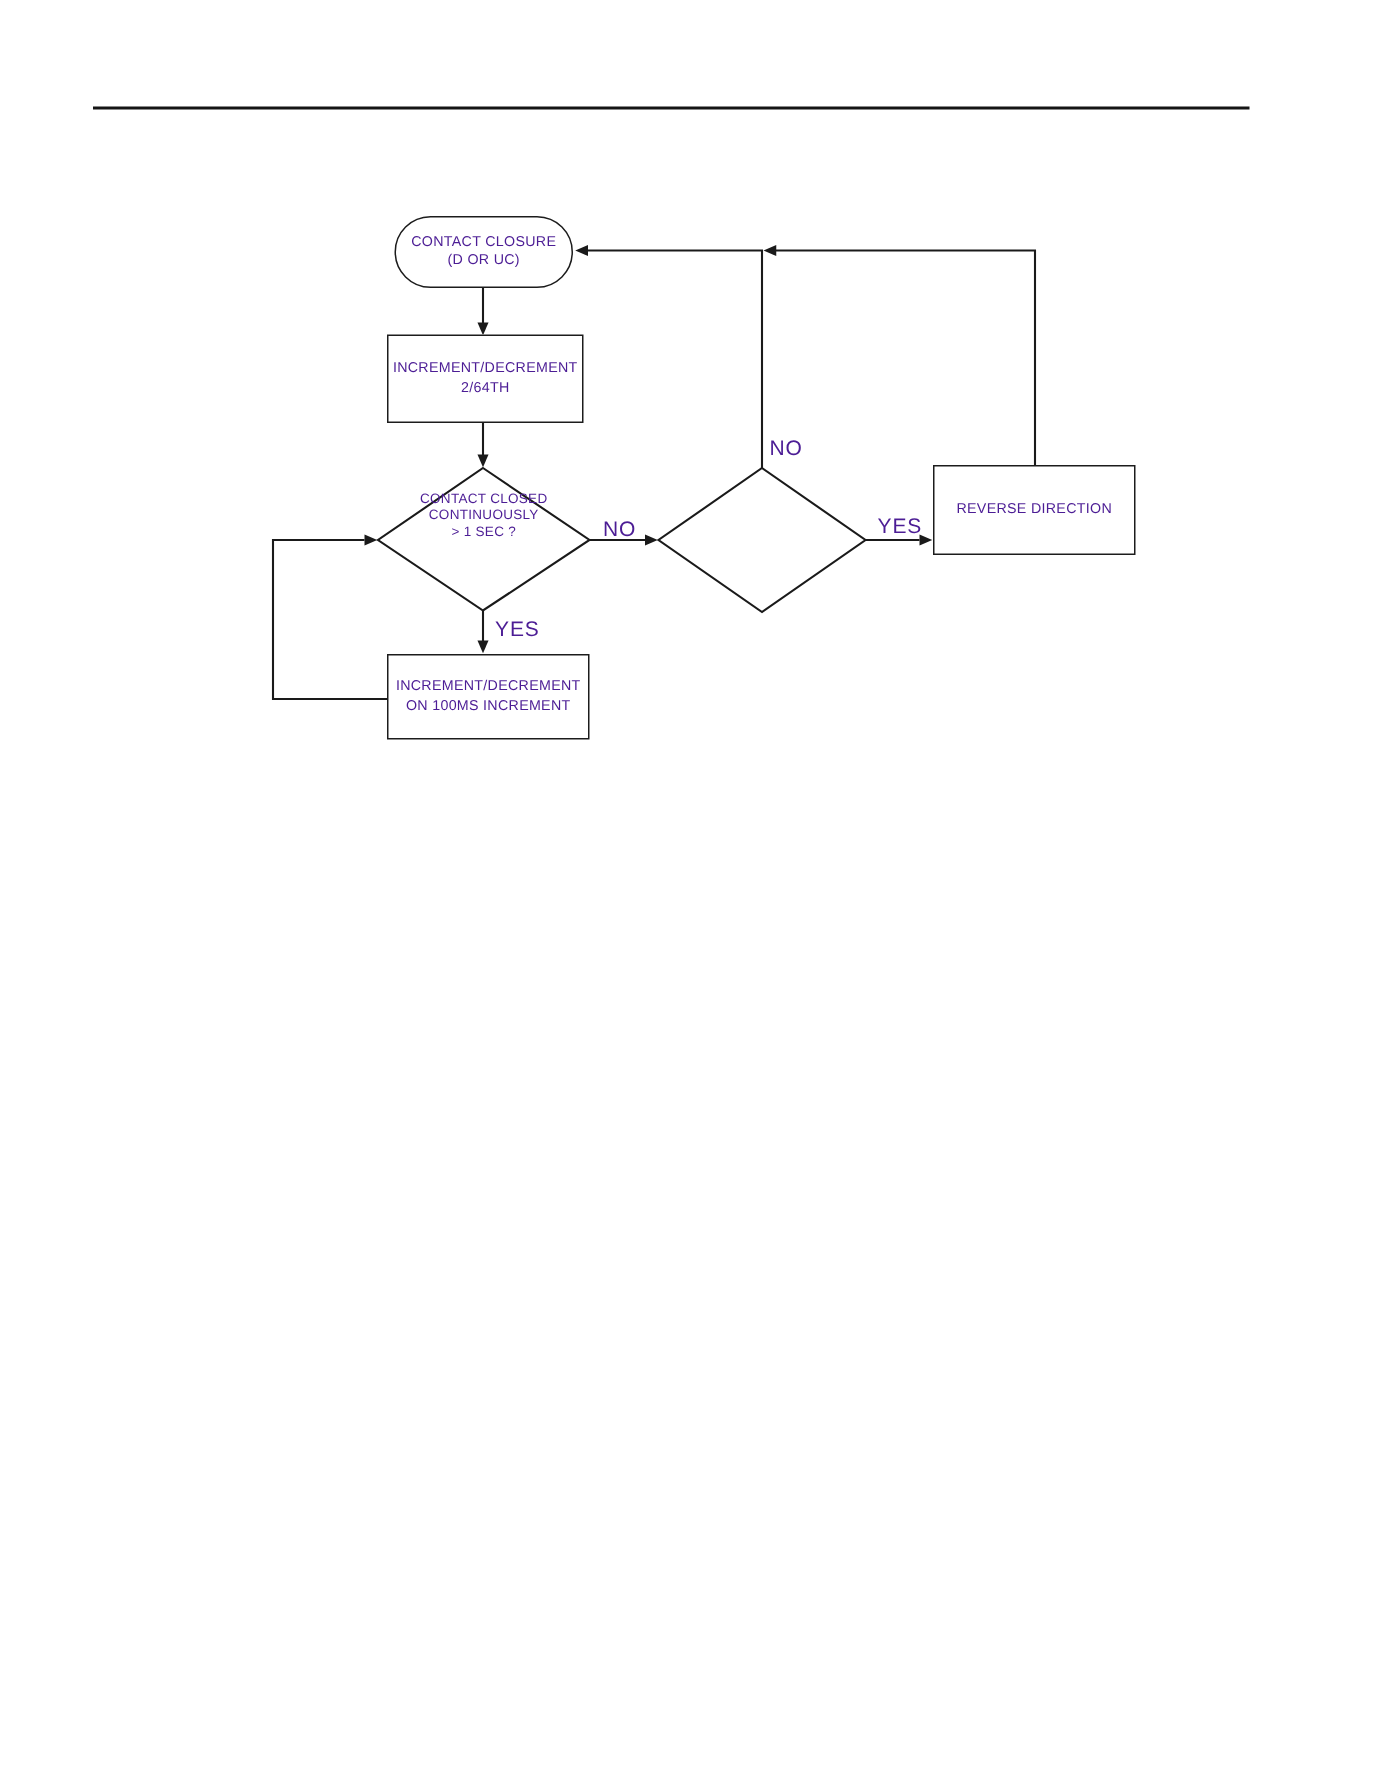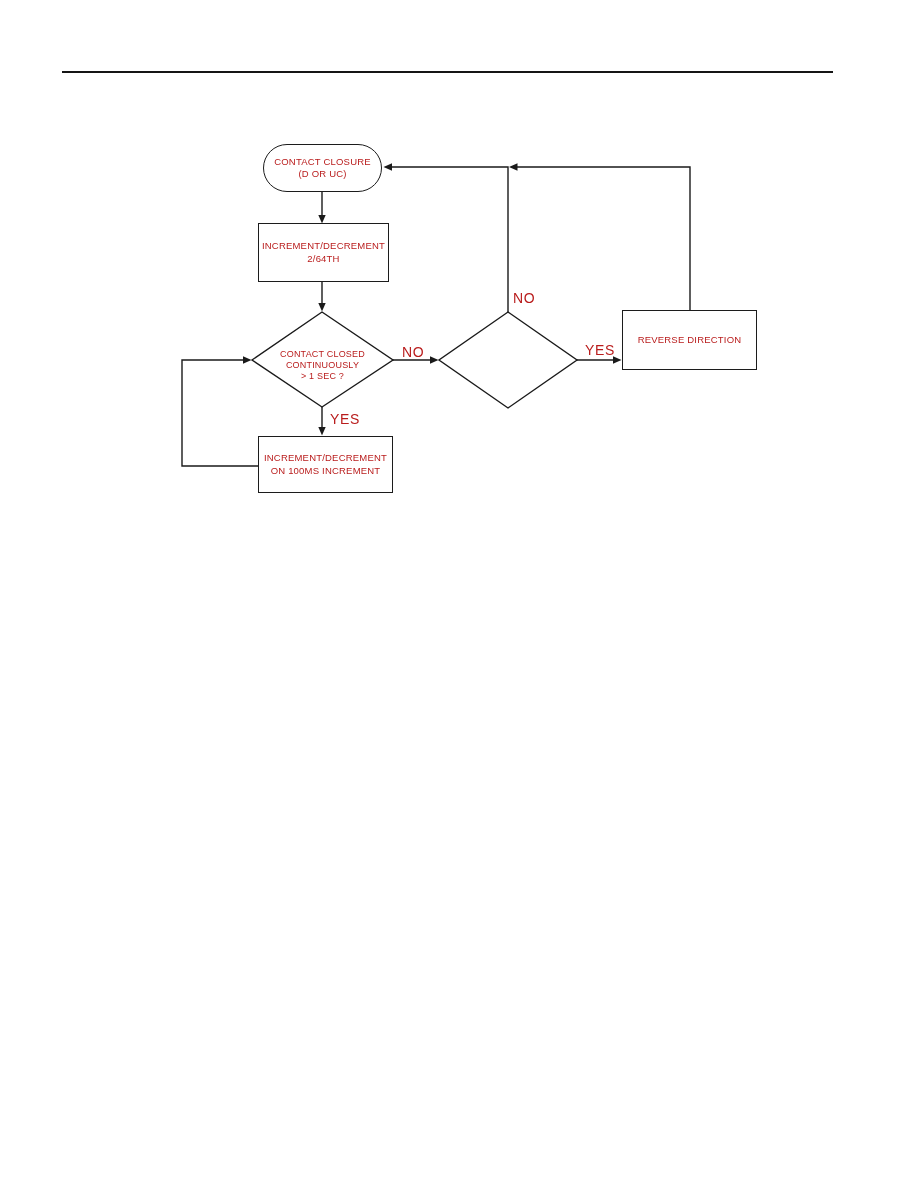--- a/index.html
+++ b/index.html
@@ -3,21 +3,21 @@
 <meta charset="utf-8">
 <style>
   html, body { margin: 0; padding: 0; background: #e8e8e8; }
   .page {
     position: relative;
     width: 918px;
     height: 1188px;
     margin: 0 auto;
     background: #ffffff;
     font-family: "Liberation Sans", sans-serif;
-    color: #b91c1c;
+    color: #4c1d95;
     overflow: hidden;
   }
   .top-rule {
     position: absolute;
     left: 62px;
     top: 71px;
     width: 771px;
     height: 2.4px;
     background: #151515;
   }
@@ -106,21 +106,21 @@
   <div class="node terminator" style="left:263px; top:144px; width:119px; height:48px;">
     <span>CONTACT CLOSURE</span>
     <span>(D OR UC)</span>
   </div>
 
   <div class="node" style="left:258px; top:223px; width:131px; height:59px;">
     <span>INCREMENT/DECREMENT</span>
     <span>2/64TH</span>
   </div>
 
-  <div class="diamond-text" style="left:252px; top:324px; width:141px; height:83px;">
+  <div class="diamond-text" style="left:252px; top:302px; width:141px; height:83px;">
     <span>CONTACT CLOSED</span>
     <span>CONTINUOUSLY</span>
     <span>&gt; 1 SEC ?</span>
   </div>
 
 
   <div class="node" style="left:622px; top:310px; width:135px; height:60px;">
     <span>REVERSE DIRECTION</span>
   </div>
 

